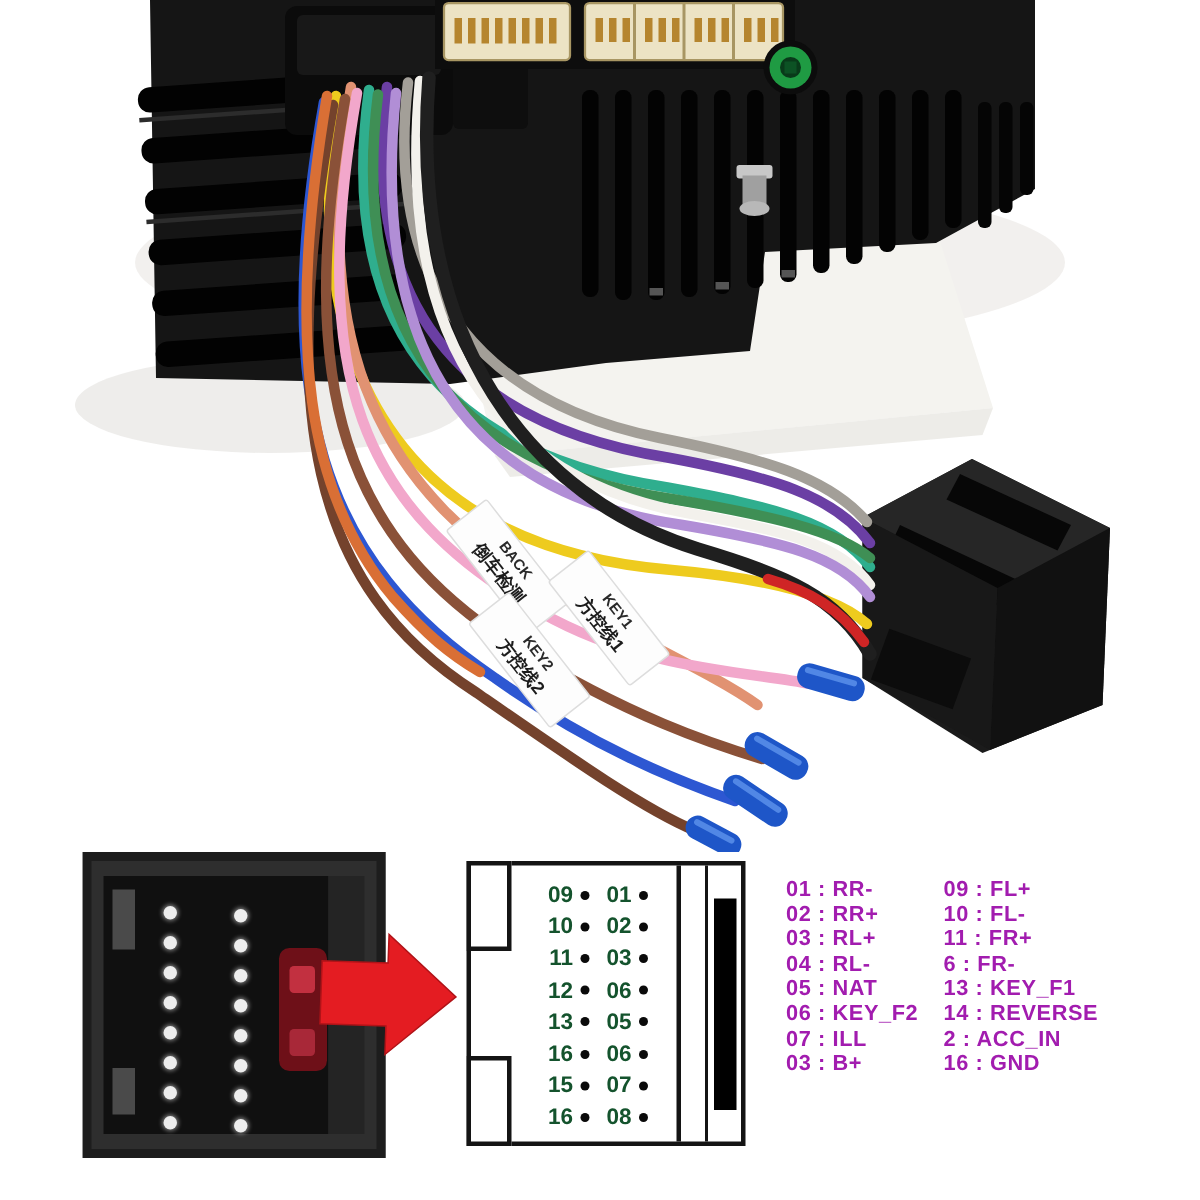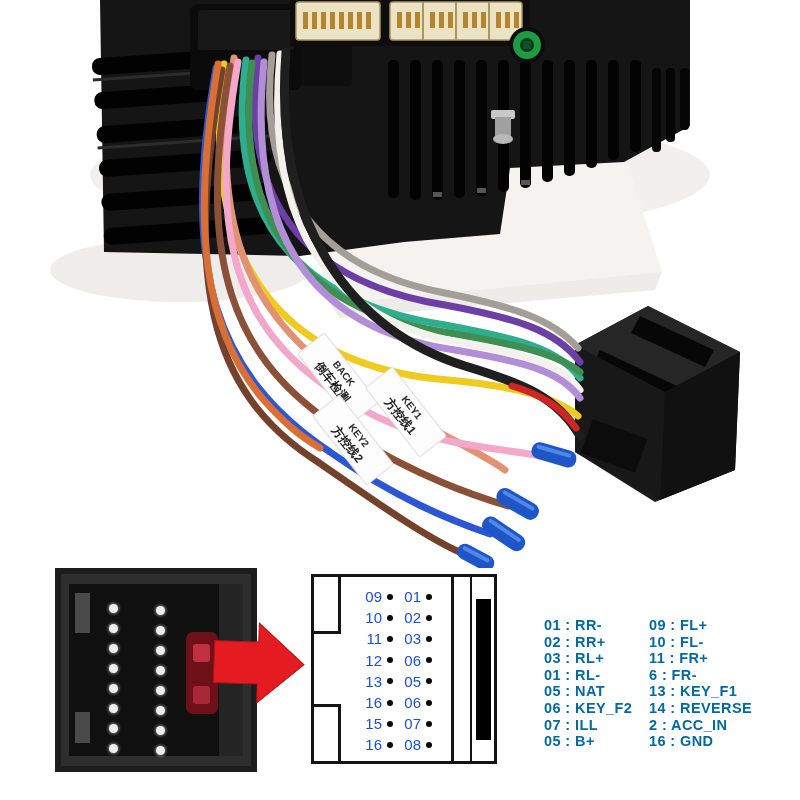--- a/index.html
+++ b/index.html
@@ -29,25 +29,25 @@
   
   .pinout{position:absolute;left:311px;top:574px;width:186px;height:190px;background:#fff;
           border:3px solid #141414;box-sizing:border-box;}
   .tab{position:absolute;width:30px;height:60px;border:3px solid #141414;background:#fff;box-sizing:border-box;}
   .tab-top{left:-3px;top:-3px;} .tab-bottom{left:-3px;bottom:-3px;}
   .divider{position:absolute;left:137px;top:0;width:3px;height:100%;background:#141414;}
   .thinline{position:absolute;left:156px;top:0;width:2px;height:100%;background:#141414;}
   .blackbar{position:absolute;left:162px;top:22px;width:15px;height:141px;background:#000;}
   .prows{position:absolute;left:42px;top:9px;}
   .prow{display:flex;align-items:center;height:21.2px;}
-  .pn{display:inline-block;width:26px;text-align:right;font-size:15px;font-weight:400;color:#1d4ed8;}
+  .pn{display:inline-block;width:26px;text-align:right;font-size:15px;font-weight:700;color:#14532d;}
   .dot{display:inline-block;width:6px;height:6px;border-radius:50%;background:#0a0a0a;margin-left:5px;margin-right:2px;}
   
-  .plist{position:absolute;top:617px;font-size:14.5px;font-weight:700;color:#0369a1;
-         line-height:16.6px;letter-spacing:0.4px;white-space:nowrap;margin-left:20px;}
+  .plist{position:absolute;top:585px;font-size:14.5px;font-weight:700;color:#a21caf;
+         line-height:16.6px;letter-spacing:0.4px;white-space:nowrap;}
   .plist-left{left:524px;} .plist-right{left:629px;}
   
   .tag{fill:#fdfdfd;stroke:#ddd;stroke-width:1;}
   .tag-en{font-family:"Liberation Sans",sans-serif;font-size:10px;font-weight:700;fill:#2a2a2a;text-anchor:middle;}
   .tag-cn{font-family:"Liberation Sans",sans-serif;font-size:12px;font-weight:700;fill:#1c1c1c;text-anchor:middle;}
 </style>
 </head>
 <body>
 
 <div class="stage">
@@ -302,25 +302,25 @@
         <span class="pn">08</span>
           <span class="dot"></span>
       </div>
     </div>
   </div>
 
   <div class="plist plist-left">
     <div>01 : RR-</div>
     <div>02 : RR+</div>
     <div>03 : RL+</div>
-    <div>01 : RL-</div>
+    <div>04 : RL-</div>
     <div>05 : NAT</div>
     <div>06 : KEY_F2</div>
     <div>07 : ILL</div>
-    <div>05 : B+</div>
+    <div>03 : B+</div>
   </div>
   <div class="plist plist-right">
     <div>09 : FL+</div>
     <div>10 : FL-</div>
     <div>11 : FR+</div>
     <div>6 : FR-</div>
     <div>13 : KEY_F1</div>
     <div>14 : REVERSE</div>
     <div>2 : ACC_IN</div>
     <div>16 : GND</div>

